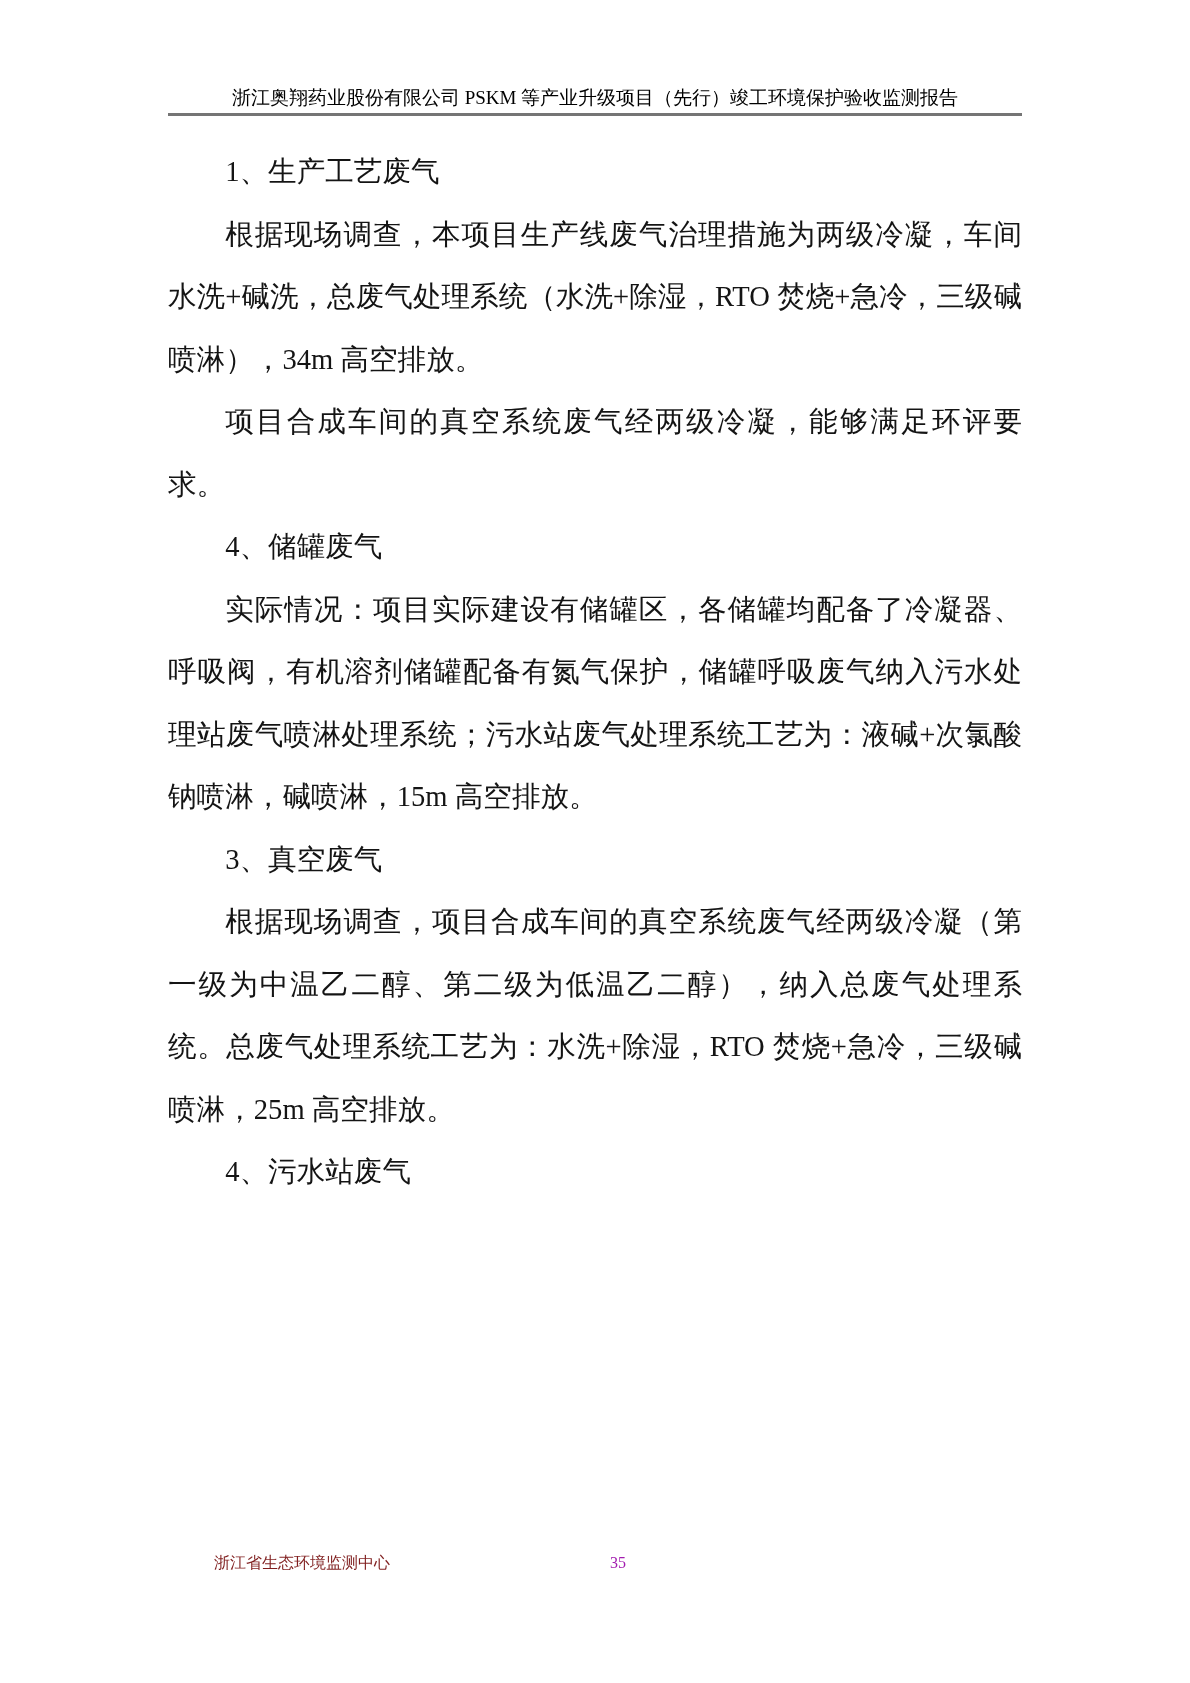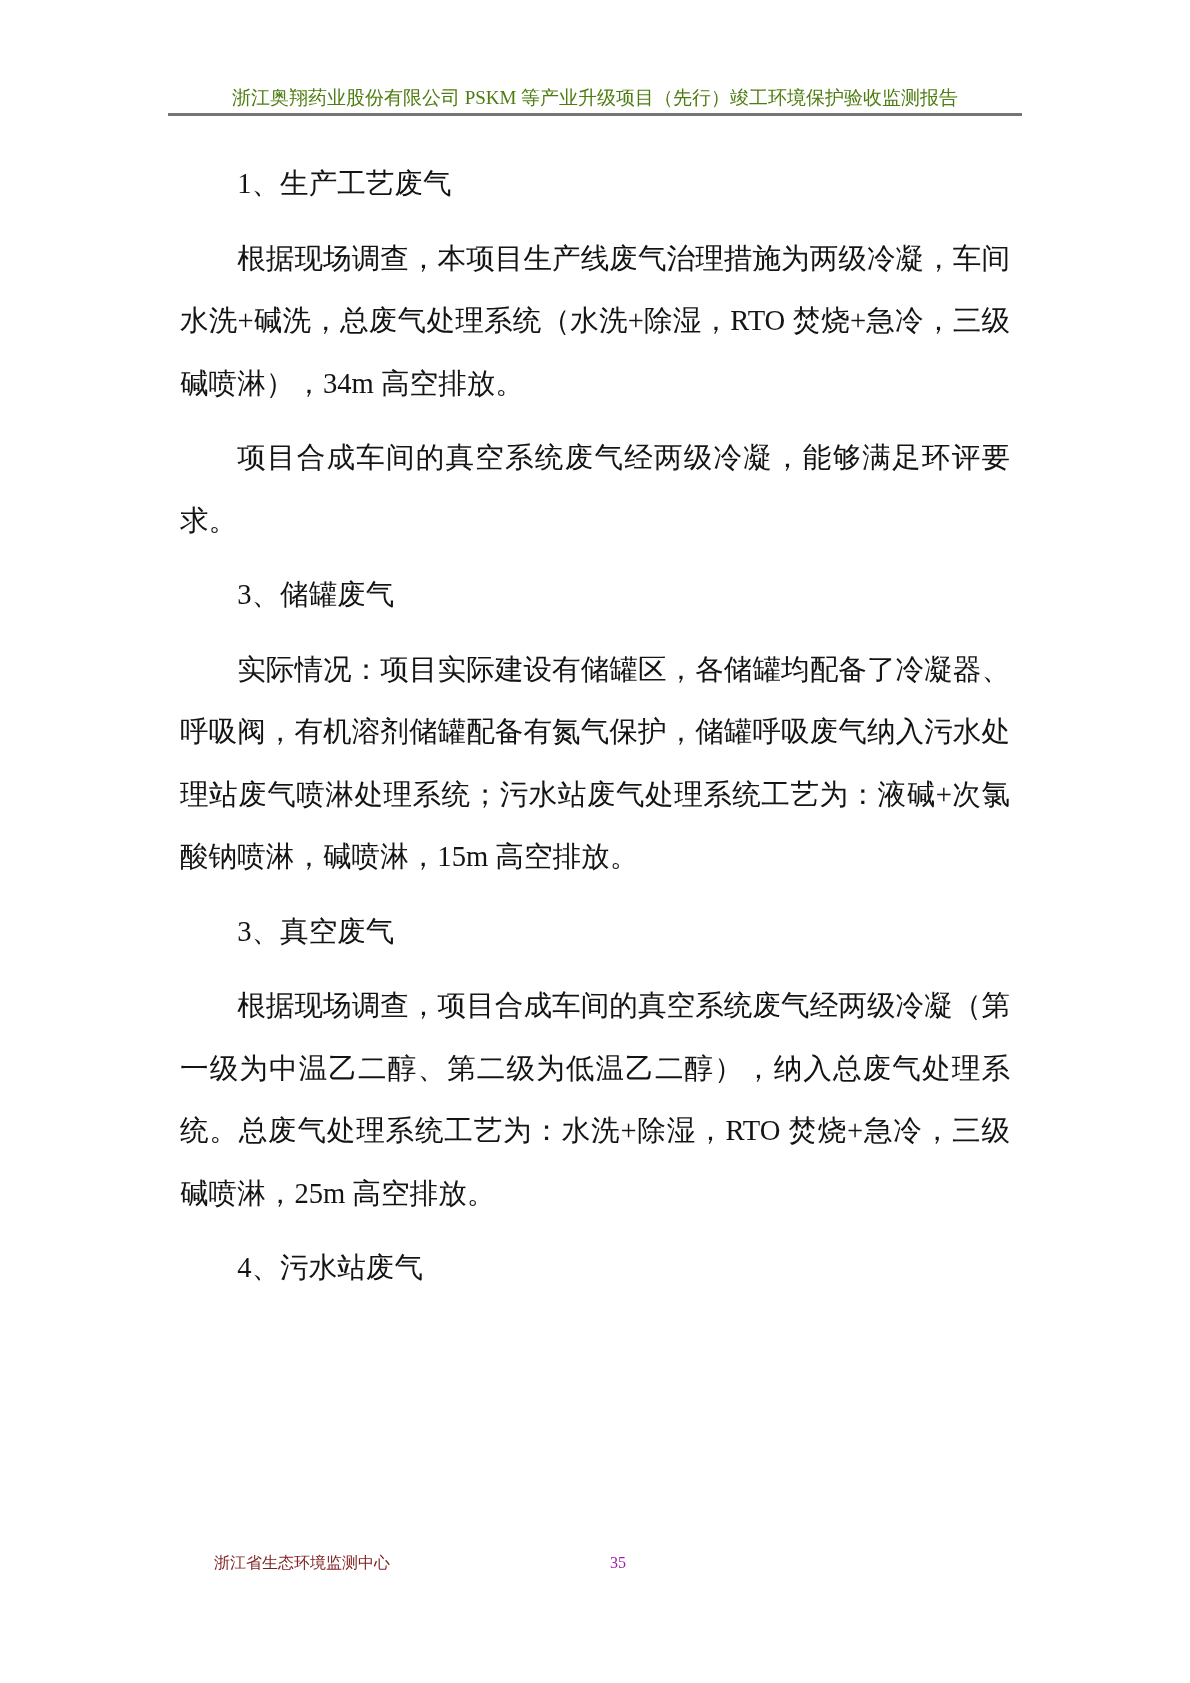--- a/index.html
+++ b/index.html
@@ -18,42 +18,42 @@
   }
   .page-header {
     position: absolute;
     left: 168px;
     right: 168px;
     top: 86px;
     text-align: center;
     font-size: 19px;
     line-height: 23px;
     white-space: nowrap;
-    color: #4d7c0f;
+    color: #000000;
   }
   .header-divider {
     position: absolute;
     left: 168px;
     right: 168px;
     top: 113px;
     height: 3px;
     background: #757575;
   }
   .doc-body {
     position: absolute;
     left: 168px;
     top: 141px;
     width: 854px;
     font-size: 28.6px;
     line-height: 62.5px;
     text-align: justify;
     color: #141414;
   }
   .doc-body p {
-    margin: 12px;
+    margin: 0;
     padding: 0;
     text-indent: 2em;
     word-break: normal;
     overflow-wrap: normal;
   }
   .page-footer-org {
     position: absolute;
     left: 214px;
     top: 1551px;
     font-size: 16px;
@@ -76,21 +76,21 @@
 <div class="page">
 
   <div class="page-header">浙江奥翔药业股份有限公司 PSKM 等产业升级项目（先行）竣工环境保护验收监测报告</div>
 
   <div class="header-divider"></div>
 
   <div class="doc-body">
     <p>1、生产工艺废气</p>
     <p>根据现场调查，本项目生产线废气治理措施为两级冷凝，车间水洗+碱洗，总废气处理系统（水洗+除湿，RTO 焚烧+急冷，三级碱喷淋），34m 高空排放。</p>
     <p>项目合成车间的真空系统废气经两级冷凝，能够满足环评要求。</p>
-    <p>3、储罐废气</p>
+    <p>4、储罐废气</p>
     <p>实际情况：项目实际建设有储罐区，各储罐均配备了冷凝器、呼吸阀，有机溶剂储罐配备有氮气保护，储罐呼吸废气纳入污水处理站废气喷淋处理系统；污水站废气处理系统工艺为：液碱+次氯酸钠喷淋，碱喷淋，15m 高空排放。</p>
     <p>3、真空废气</p>
     <p>根据现场调查，项目合成车间的真空系统废气经两级冷凝（第一级为中温乙二醇、第二级为低温乙二醇），纳入总废气处理系统。总废气处理系统工艺为：水洗+除湿，RTO 焚烧+急冷，三级碱喷淋，25m 高空排放。</p>
     <p>4、污水站废气</p>
   </div>
 
   <div class="page-footer-org">浙江省生态环境监测中心</div>
 
   <div class="page-footer-num">35</div>
 

